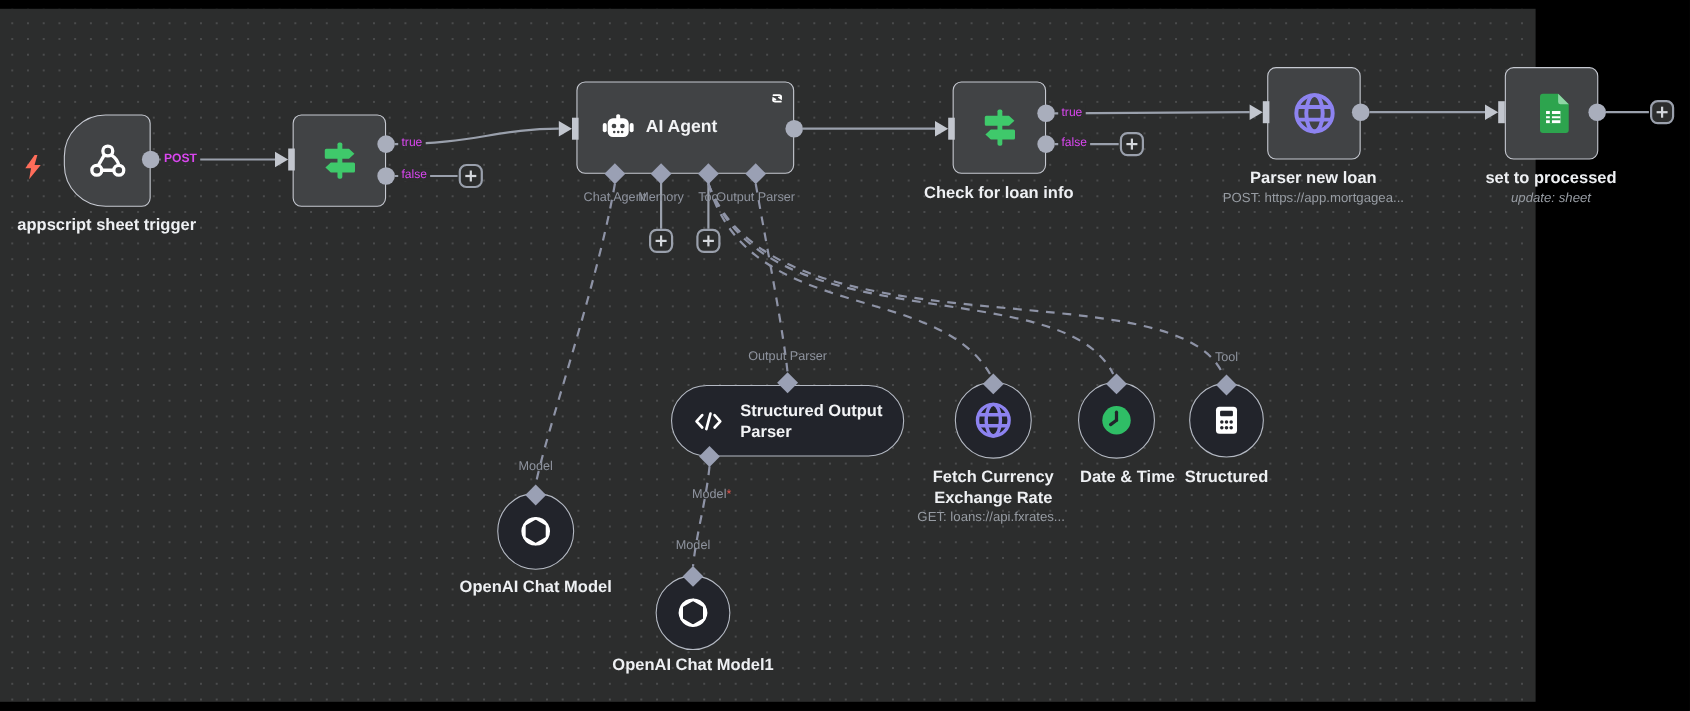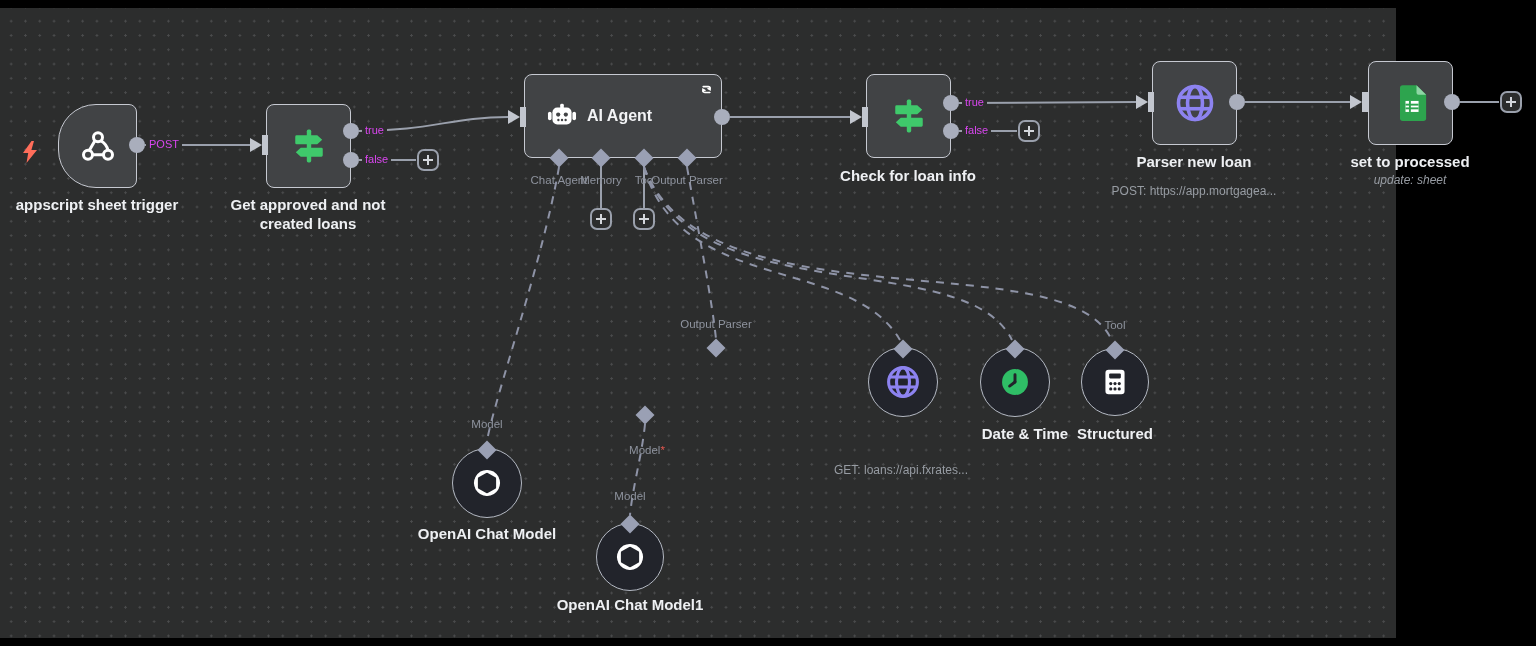--- a/index.html
+++ b/index.html
@@ -148,20 +148,30 @@
         <rect x="12" y="14.5" width="9.5" height="8" fill="#fff"></rect>
         <g stroke="#2da44e" stroke-width="1.4">
           <path d="M12,17.2 h9.5"></path>
               <path d="M12,19.9 h9.5"></path>
               <path d="M15.2,14.5 v8"></path>
         </g>
       </svg>
     </span>
   </div>
 
+  <div class="subnode pill" style="left:610px;top:342px;width:212px;height:65px;">
+    <span class="sop-icon">
+      <svg width="30" height="30" viewBox="0 0 32 32" fill="none" stroke="#fff" stroke-width="2.6" stroke-linecap="round" stroke-linejoin="round">
+        <polyline points="10,10 4.5,16 10,22"></polyline>
+            <polyline points="22,10 27.5,16 22,22"></polyline>
+        <path d="M18,8.5 L14,23.5"></path>
+      </svg>
+    </span>
+    <span class="sop-title">Structured Output Parser</span>
+  </div>
 
   <div class="subnode circle" style="left:452px;top:440px;width:70px;height:70px;">
     <span class="icon-c">
       <svg width="36" height="36" viewBox="-16 -16 32 32" fill="none" stroke="#fff" stroke-width="2" stroke-linejoin="round">
         <g id="oa1">
               <path d="M0,-10.5 A10.5,10.5 0 0 1 9.1,-5.25 L9.1,5.25"></path>
             </g>
         <use href="#oa1" transform="rotate(60)"></use>
             <use href="#oa1" transform="rotate(120)"></use>
         <use href="#oa1" transform="rotate(180)"></use>
@@ -269,43 +279,43 @@
   <div class="plus" style="left:633px;top:200px;"></div>
   <div class="plus" style="left:1018px;top:112px;"></div>
   <div class="plus" style="left:1500px;top:83px;"></div>
 
   <span class="bolt">
     <svg width="18" height="22" viewBox="0 0 18 22" fill="#ff6d5a">
       <path d="M10.5,0 L2,12 h5.2 L5.5,22 L16,9 h-5.6 L13,0 Z"></path>
     </svg>
   </span>
 
-  <span class="wirelabel" style="left:146px;top:130px;">POST</span>
+  <span class="wirelabel" style="left:146px;top:130px;font-weight:bold;">POST</span>
   <span class="wirelabel" style="left:362px;top:116px;">true</span>
   <span class="wirelabel" style="left:362px;top:145px;">false</span>
   <span class="wirelabel" style="left:962px;top:88px;">true</span>
   <span class="wirelabel" style="left:962px;top:116px;">false</span>
 
   <span class="portlabel" style="left:559px;top:166px;">Chat Agent</span>
   <span class="portlabel" style="left:601px;top:166px;">Memory</span>
   <span class="portlabel" style="left:644px;top:166px;">Too</span>
   <span class="portlabel" style="left:687px;top:166px;">Output Parser</span>
   <span class="portlabel" style="left:716px;top:310px;">Output Parser</span>
   <span class="portlabel" style="left:647px;top:436px;"><span>Model</span><span class="star">*</span></span>
   <span class="portlabel" style="left:487px;top:410px;">Model</span>
   <span class="portlabel" style="left:630px;top:482px;">Model</span>
   <span class="portlabel" style="left:1115px;top:311px;">Tool</span>
 
   <span class="title" style="left:97px;top:187px;">appscript sheet trigger</span>
-  <span class="title wrap" style="left:308px;top:187px;width:180px;">Get approved and not created loans</span>
   <span class="title" style="left:908px;top:158px;">Check for loan info</span>
   <span class="title" style="left:1194px;top:144px;">Parser new loan</span>
-  <span class="subtitle" style="left:1194px;top:176px;">POST: https://app.mortgagea...</span>
+  <span class="subtitle" style="left:1194px;top:165px;">POST: https://app.mortgagea...</span>
   <span class="title" style="left:1410px;top:144px;">set to processed</span>
   <span class="subtitle" style="left:1410px;top:165px;font-style:italic;">update: sheet</span>
   <span class="title" style="left:487px;top:516px;">OpenAI Chat Model</span>
   <span class="title" style="left:630px;top:587px;">OpenAI Chat Model1</span>
+  <span class="title wrap" style="left:903px;top:416px;width:140px;">Fetch Currency Exchange Rate</span>
   <span class="subtitle" style="left:901px;top:455px;">GET: loans://api.fxrates...</span>
   <span class="title" style="left:1015px;top:416px;padding-left:20px;">Date &amp; Time</span>
   <span class="title" style="left:1115px;top:416px;">Structured</span>
 
 </div>
 </div>
 
 </body></html>

